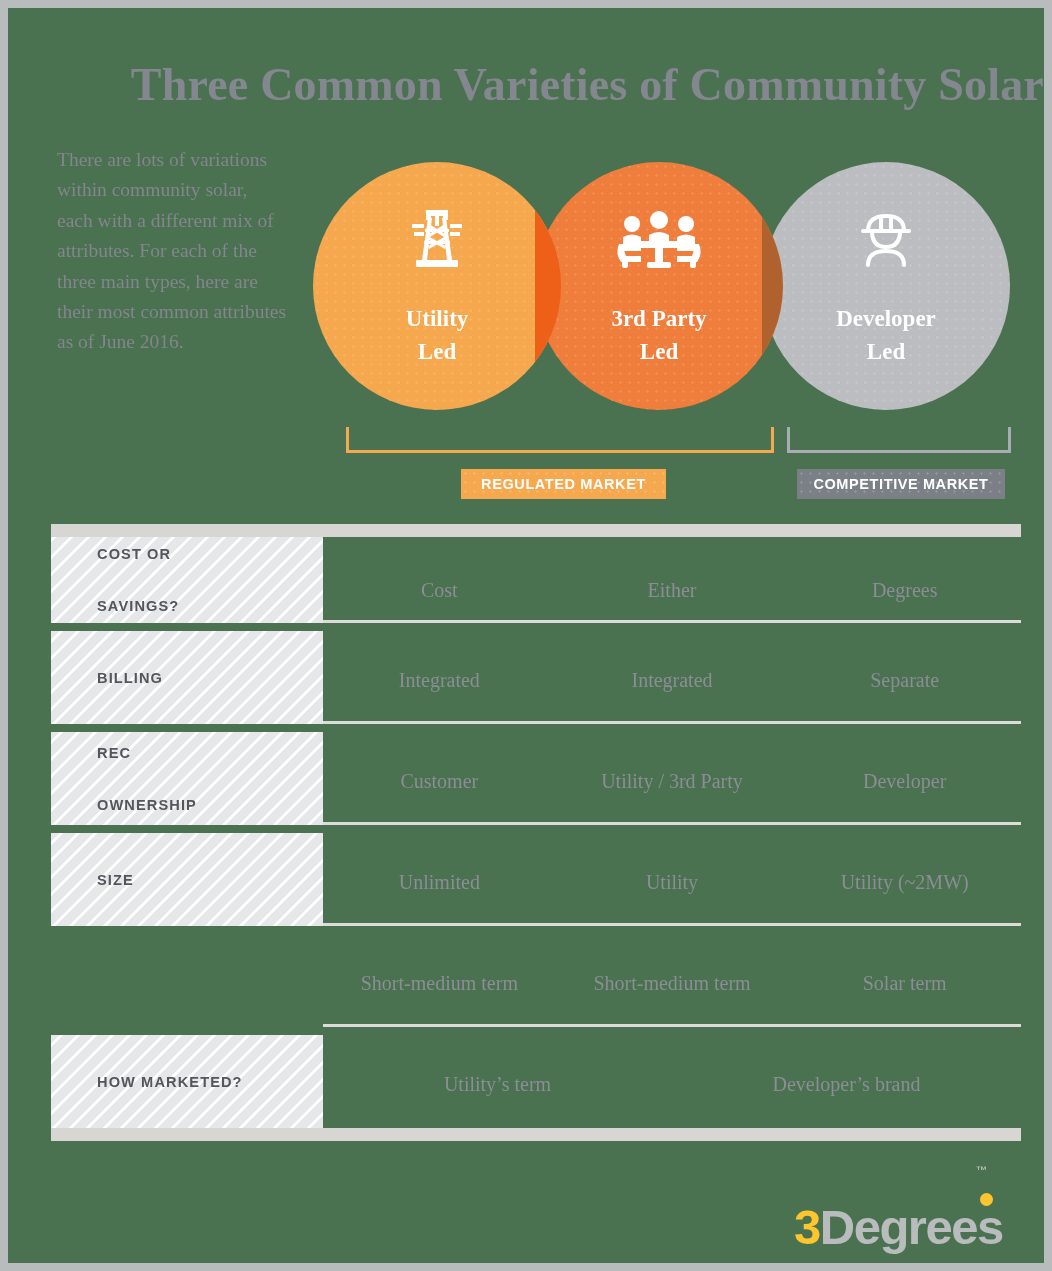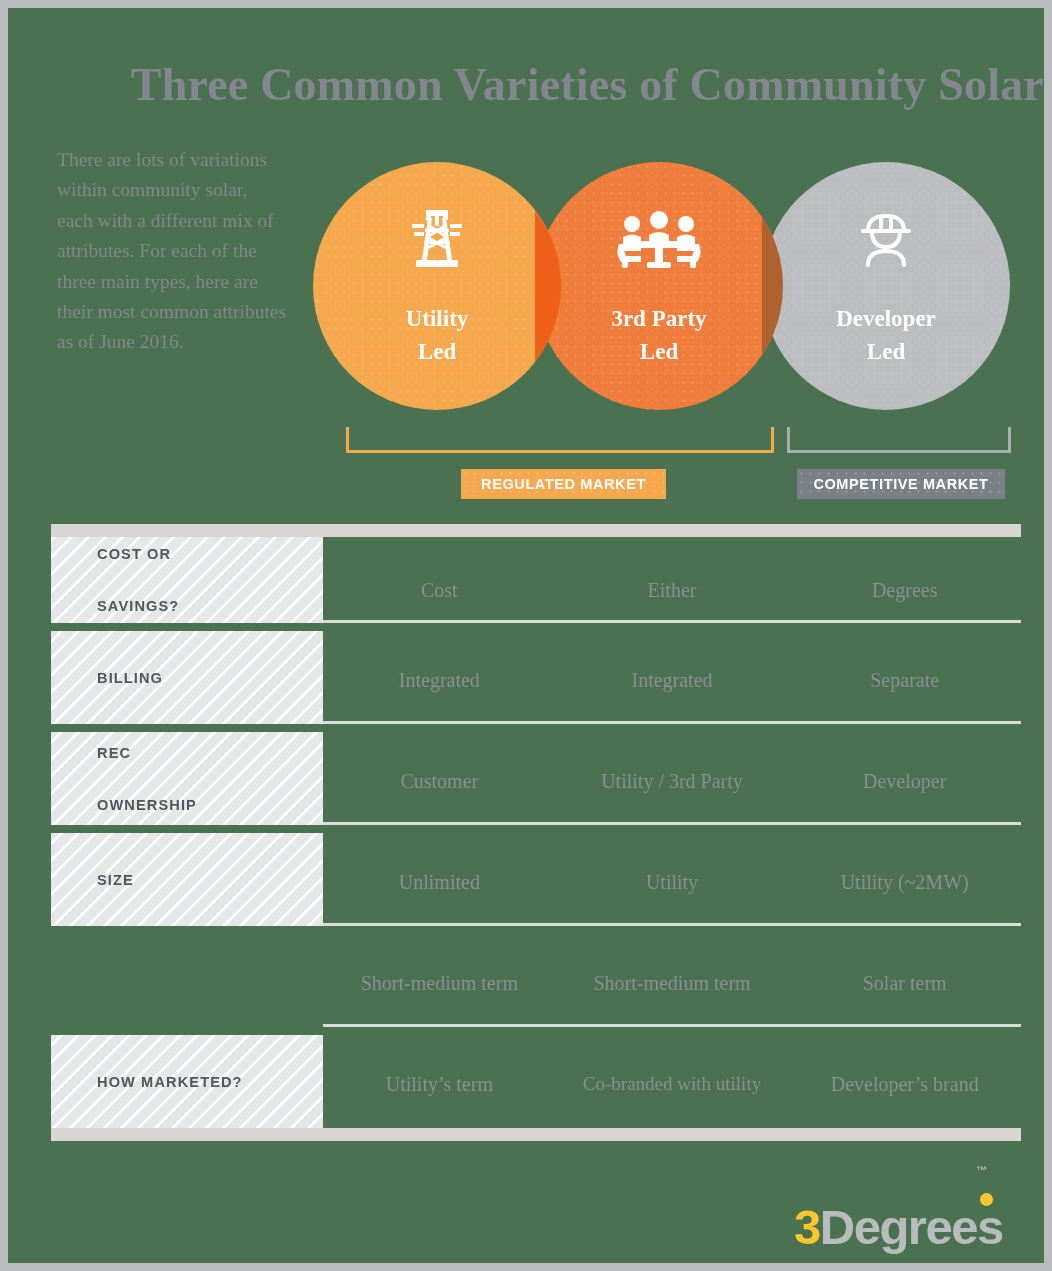--- a/index.html
+++ b/index.html
@@ -353,21 +353,20 @@
     <div class="rowgap"></div>
 
     <div class="row" style="height:93px">
       <div class="lab">
         <span>
           <span>HOW MARKETED?</span>
         </span>
       </div>
       <div class="cells" style="border-bottom:none">
         <div class="cell" style="padding-top:38px">Utility’s term</div>
-        <div class="cell" style="padding-top:38px;font-size:19px">Co-branded with utility</div>
         <div class="cell" style="padding-top:38px">Developer’s brand</div>
       </div>
     </div>
 
     <div id="table-bottom" style="position:relative"></div>
   </div>
 
   <div id="logo">
     <div id="logo-text"><span id="logo-3">3</span><span id="logo-deg">Degrees</span></div>
     <div id="logo-tm">™</div>

